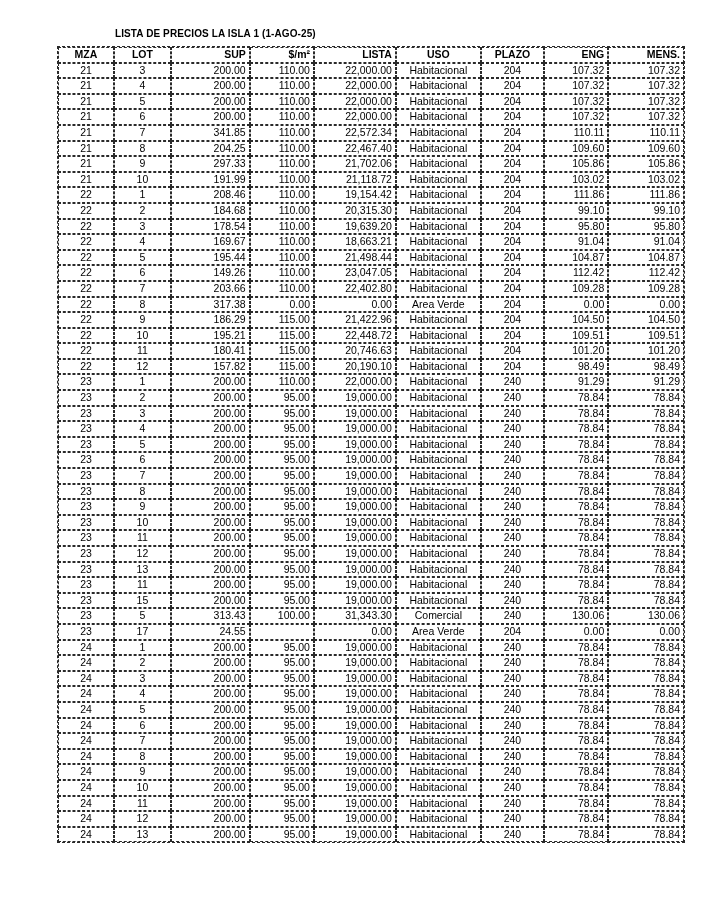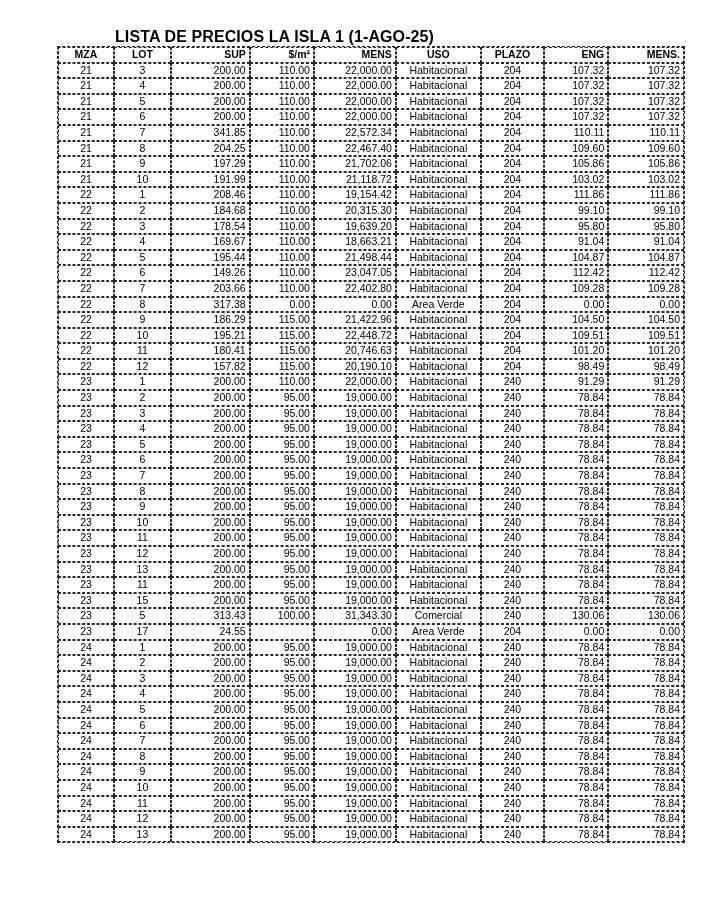--- a/index.html
+++ b/index.html
@@ -7,21 +7,21 @@
     width: 724px; height: 914px;
     background: #ffffff;
     font-family: "Liberation Sans", sans-serif;
     color: #000;
     position: relative;
     overflow: hidden;
   }
   .doc-title {
     position: absolute;
     left: 115px; top: 28px;
-    font-size: 16px;
+    font-size: 10px;
     font-weight: bold;
     letter-spacing: 0.1px;
     white-space: nowrap;
   }
   table.price-table {
     position: absolute;
     left: 57px; top: 46px;
     width: 628px;
     border-collapse: separate;
     border-spacing: 0;
@@ -67,21 +67,21 @@
       <col class="c6">
       <col class="c7">
       <col class="c8">
   </colgroup>
   <thead>
     <tr>
         <th class="a-c">MZA</th>
         <th class="a-c">LOT</th>
         <th class="a-r">SUP</th>
         <th class="a-r">$/m²</th>
-        <th class="a-r">MENS</th>
+        <th class="a-r">LISTA</th>
         <th class="a-c">USO</th>
         <th class="a-c">PLAZO</th>
         <th class="a-r">ENG</th>
         <th class="a-r">MENS.</th>
       </tr>
   </thead>
   <tbody>
       <tr>
         <td class="a-c">21</td>
         <td class="a-c">3</td>
@@ -144,21 +144,21 @@
         <td class="a-r">110.00</td>
         <td class="a-r">22,467.40</td>
         <td class="a-c">Habitacional</td>
         <td class="a-c">204</td>
         <td class="a-r">109.60</td>
         <td class="a-r">109.60</td>
       </tr>
       <tr>
         <td class="a-c">21</td>
         <td class="a-c">9</td>
-        <td class="a-r">197.29</td>
+        <td class="a-r">297.33</td>
         <td class="a-r">110.00</td>
         <td class="a-r">21,702.06</td>
         <td class="a-c">Habitacional</td>
         <td class="a-c">204</td>
         <td class="a-r">105.86</td>
         <td class="a-r">105.86</td>
       </tr>
       <tr>
         <td class="a-c">21</td>
         <td class="a-c">10</td>

